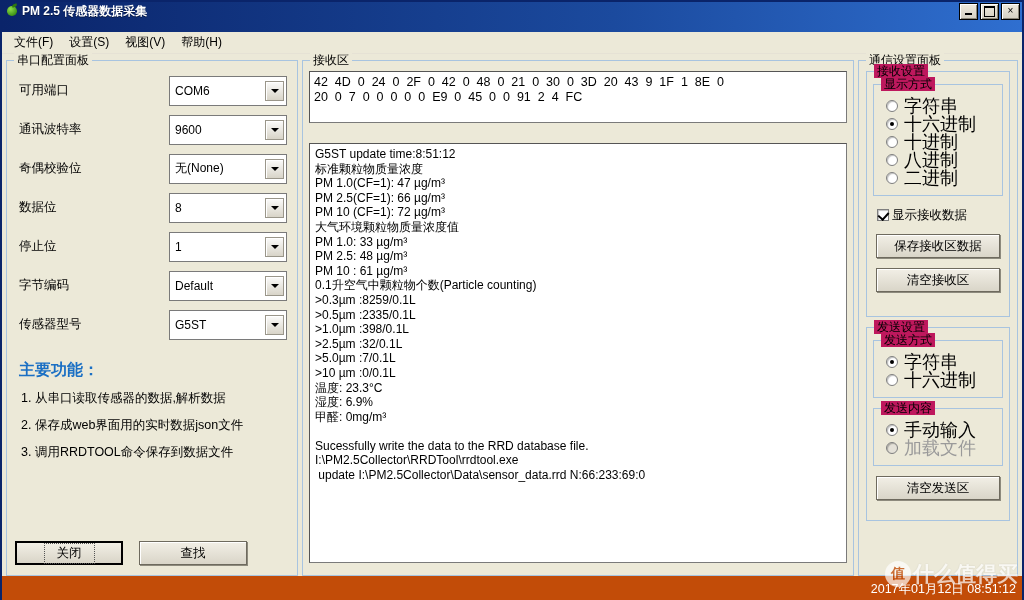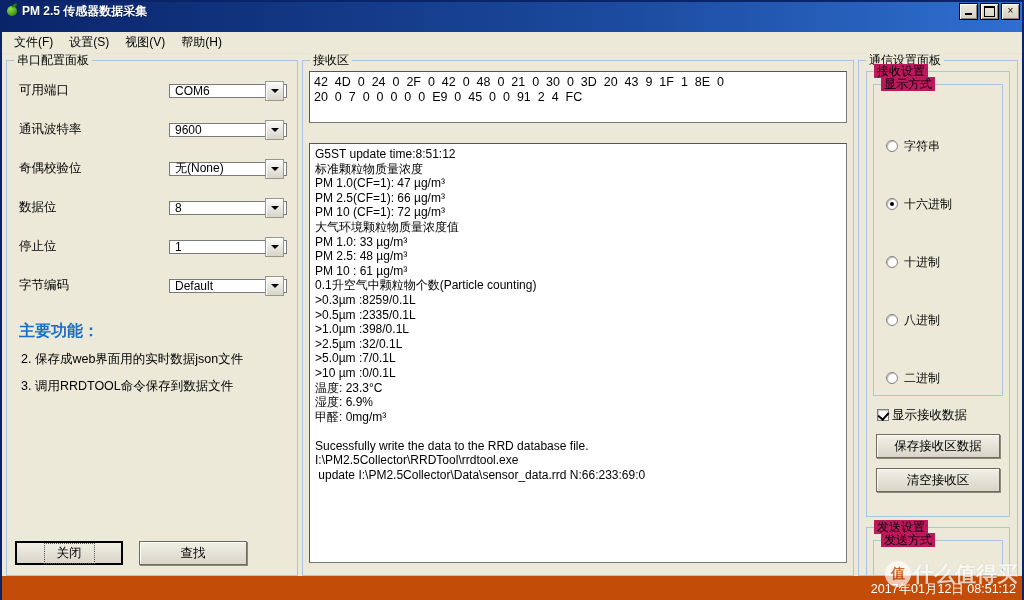--- a/index.html
+++ b/index.html
@@ -86,21 +86,21 @@
     background:#ece9d8;padding:0 3px;
     font-size:12px;color:#000;line-height:14px;white-space:nowrap;
   }
   
   .left-panel{flex:0 0 292px;height:516px;}
   .cfg-row{
     display:flex;align-items:center;height:39px;
   }
   .cfg-label{flex:0 0 150px;font-size:12.5px;color:#000;padding-left:4px;}
   .combo{
-    position:relative;width:118px;height:14px;box-sizing:border-box;
+    position:relative;width:118px;height:30px;box-sizing:border-box;
     border:1px solid #7a7a7a;background:#fff;
     display:flex;align-items:center;
   }
   .combo .val{padding-left:5px;font-size:12px;color:#000;flex:1 1 auto;white-space:nowrap;overflow:hidden;}
   .combo .arrow{
     flex:0 0 17px;height:18px;margin-right:2px;
     background:linear-gradient(to bottom,#fbfbfa,#d8d4c8);
     border:1px solid #9a968a;
     box-shadow:inset 1px 1px 0 #fff;
     display:flex;align-items:center;justify-content:center;
@@ -153,21 +153,21 @@
   
   .right-panel{flex:0 0 160px;height:516px;padding:10px 7px 6px 7px;}
   .sub-group{
     position:relative;border:1px solid #a8c4e0;box-sizing:border-box;
     margin-bottom:10px;padding:12px 6px 8px 6px;
   }
   .sub-group > .legend{
     position:absolute;top:-8px;left:7px;background:#be185d;padding:0 3px;
     font-size:12px;line-height:14px;white-space:nowrap;
   }
-  .radio-row{display:flex;align-items:center;height:18px;margin-left:6px;font-size:12px;margin-top:40px;}
+  .radio-row{display:flex;align-items:center;height:18px;margin-left:6px;font-size:18px;}
   .radio{
     width:12px;height:12px;flex:0 0 12px;margin-right:6px;border-radius:50%;
     background:#fff;border:1px solid #7f7f7f;
     box-shadow:inset 1px 1px 1px rgba(0,0,0,.25);
     position:relative;box-sizing:border-box;
   }
   .radio.on::after{
     content:"";position:absolute;left:3px;top:3px;width:4px;height:4px;border-radius:50%;
     background:#000;
   }
@@ -314,22 +314,32 @@
       <div class="cfg-row">
         <div class="cfg-label">字节编码</div>
         <div class="combo">
           <div class="val">Default</div>
           <div class="arrow">
               <div class="tri"></div>
             </div>
         </div>
       </div>
 
+      <div class="cfg-row">
+        <div class="cfg-label">传感器型号</div>
+        <div class="combo">
+          <div class="val">G5ST</div>
+          <div class="arrow">
+              <div class="tri"></div>
+            </div>
+        </div>
+      </div>
 
       <div class="features-title">主要功能：</div>
+      <div class="feature-line">1. 从串口读取传感器的数据,解析数据</div>
       <div class="feature-line">2. 保存成web界面用的实时数据json文件</div>
       <div class="feature-line">3. 调用RRDTOOL命令保存到数据文件</div>
 
       <div class="btn-row">
         <div class="btn focused">
           <span class="inner">关闭</span>
         </div>
         <div class="btn">
           <span>查找</span>
         </div>

